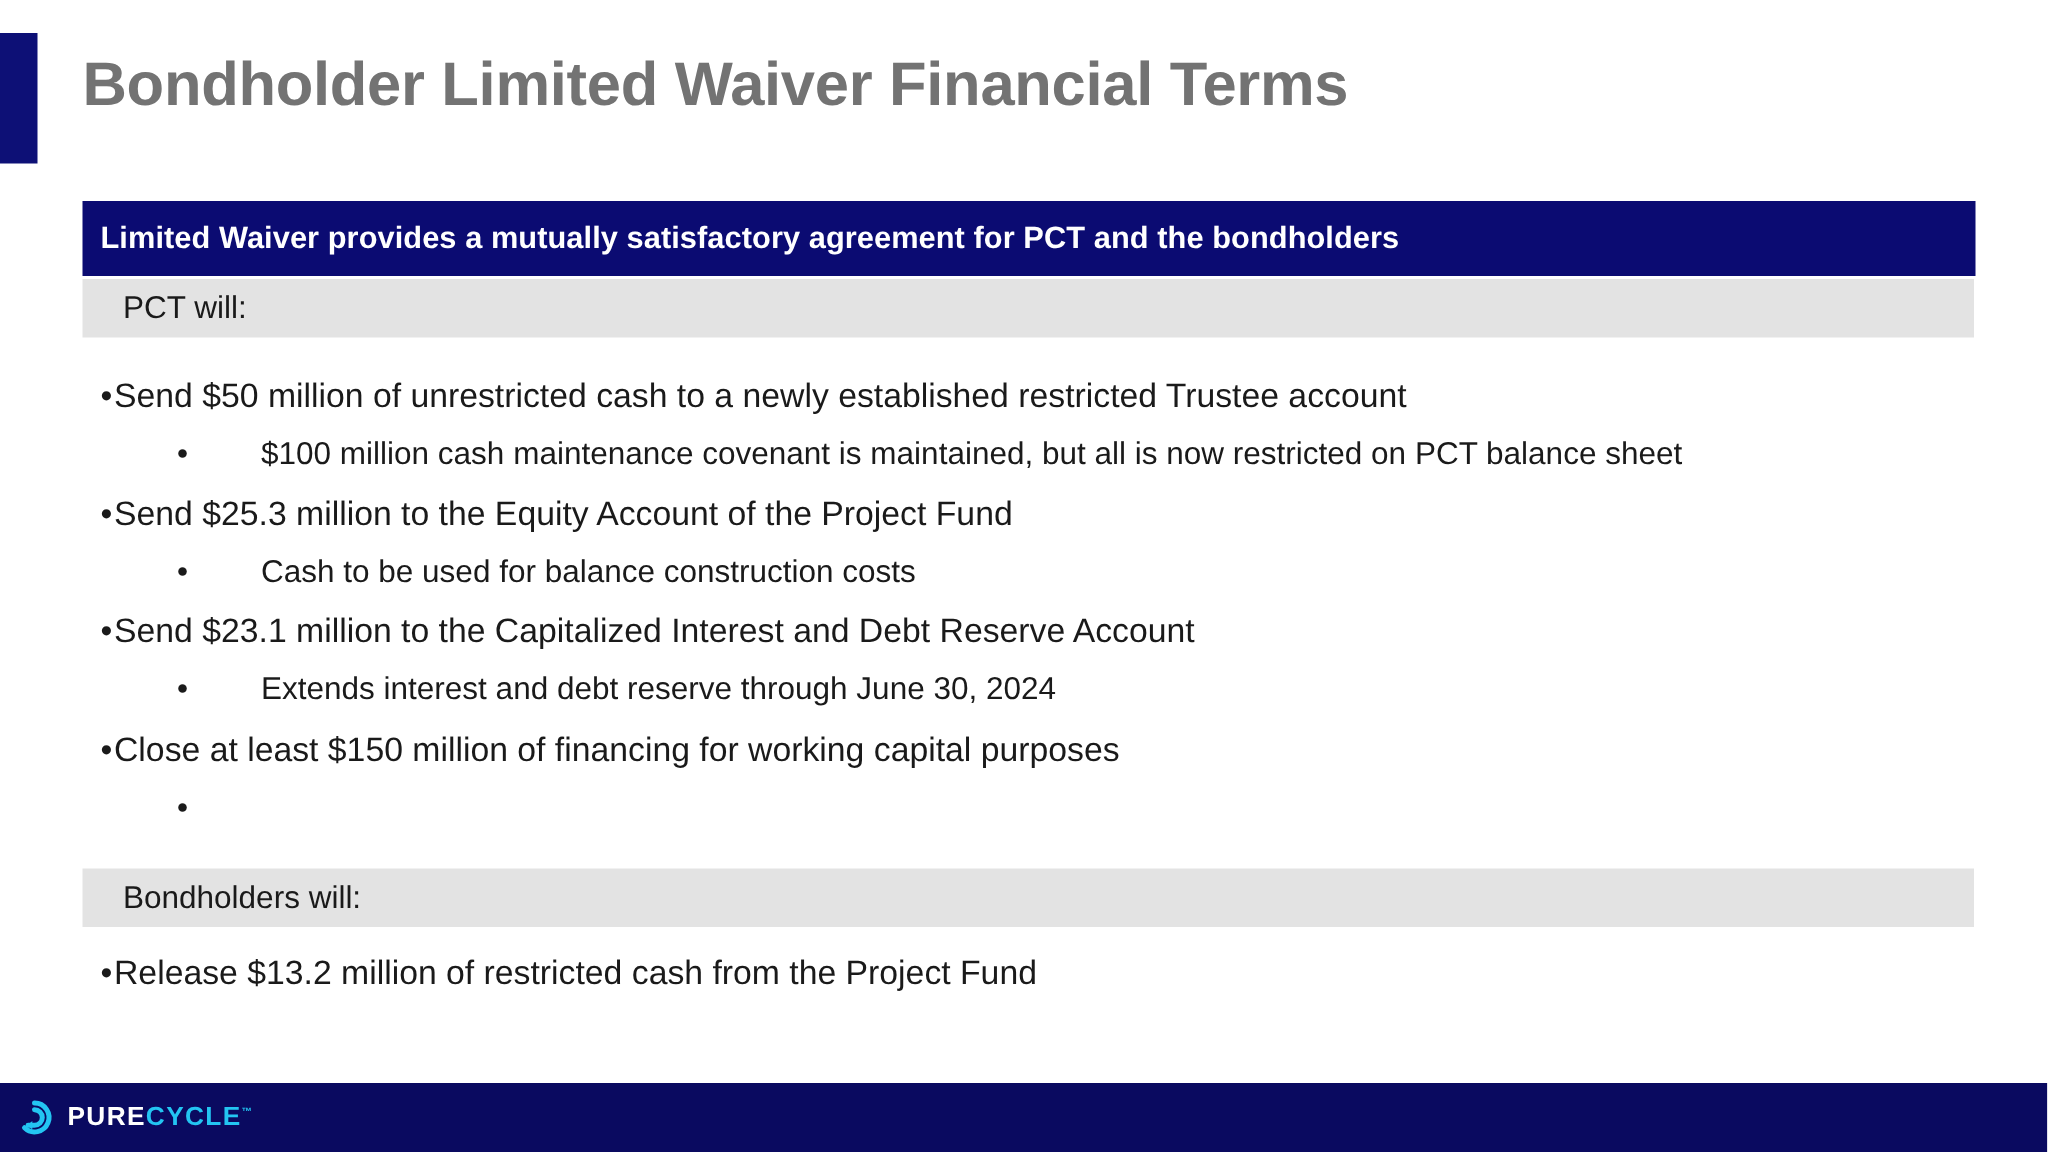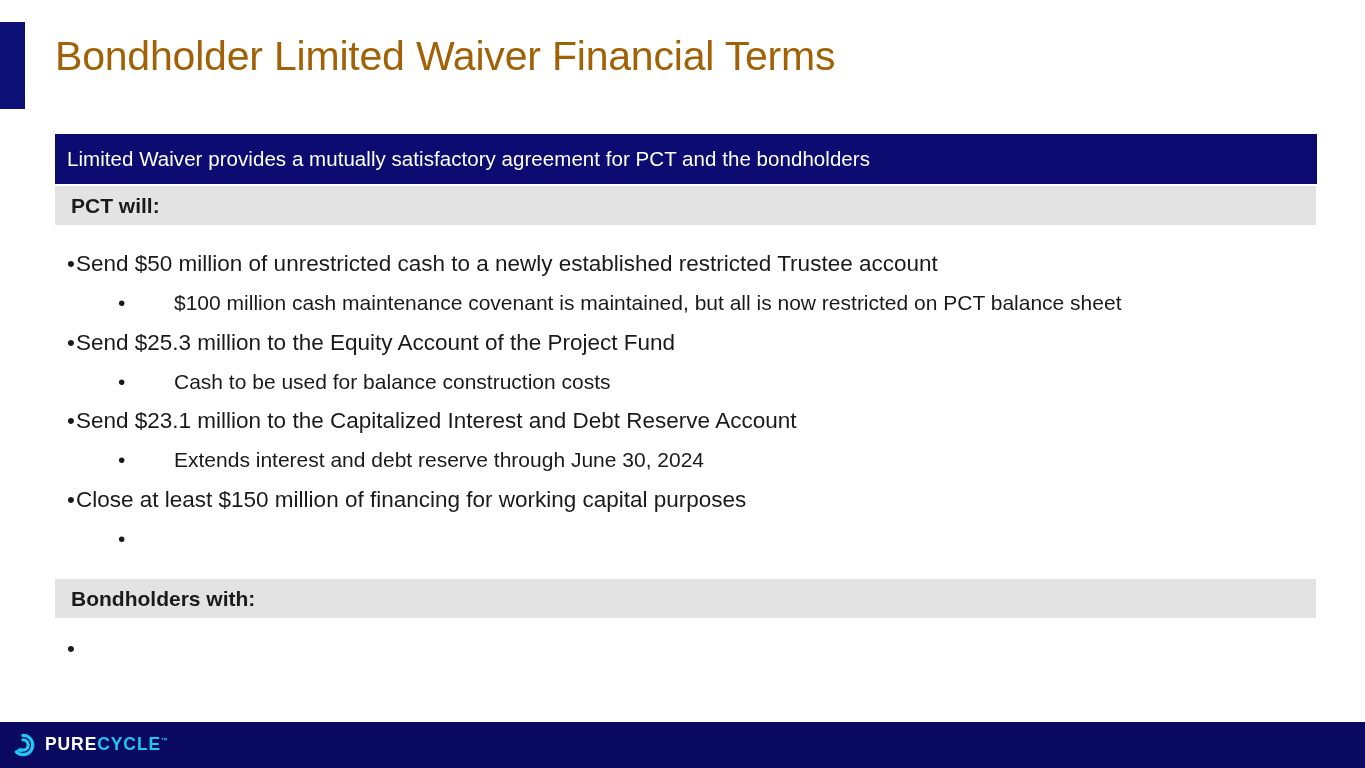--- a/index.html
+++ b/index.html
@@ -28,61 +28,61 @@
     width: 25px;
     height: 87px;
     background: #0d1076;
   }
   .slide-title {
     position: absolute;
     left: 55px;
     top: 33px;
     width: 1260px;
     font-size: 41px;
-    font-weight: normal;
-    color: #a16207;
+    font-weight: bold;
+    color: #737373;
     letter-spacing: -0.2px;
     line-height: 1.15;
     white-space: nowrap;
   }
 
   
   .banner {
     position: absolute;
     left: 55px;
     top: 134px;
     width: 1262px;
     height: 50px;
     background: #0b0b72;
     display: flex;
     align-items: center;
   }
   .banner-text {
     color: #ffffff;
     font-size: 20.5px;
-    font-weight: normal;
+    font-weight: bold;
     padding-left: 12px;
     letter-spacing: 0.05px;
   }
 
   
   .section-band {
     position: absolute;
     left: 55px;
     width: 1261px;
     height: 39px;
     background: #e3e3e3;
     display: flex;
     align-items: center;
   }
   .section-band-text {
     color: #1a1a1a;
     font-size: 21px;
-    padding-left: 16px;
-    font-weight: bold;
+    padding-left: 27px;
+    font-weight: normal;
   }
   #band-pct { top: 186px; }
   #band-bondholders { top: 579px; }
 
   
   .bullets {
     position: absolute;
     left: 55px;
     width: 1290px;
   }
@@ -200,25 +200,25 @@
       <div class="bullet lvl2"><span class="marker">•</span><span class="btext">$100 million cash maintenance covenant is maintained, but all is now restricted on PCT balance sheet</span></div>
       <div class="bullet lvl1"><span class="marker">•</span><span class="btext">Send $25.3 million to the Equity Account of the Project Fund</span></div>
       <div class="bullet lvl2"><span class="marker">•</span><span class="btext">Cash to be used for balance construction costs</span></div>
       <div class="bullet lvl1"><span class="marker">•</span><span class="btext">Send $23.1 million to the Capitalized Interest and Debt Reserve Account</span></div>
       <div class="bullet lvl2"><span class="marker">•</span><span class="btext">Extends interest and debt reserve through June 30, 2024</span></div>
       <div class="bullet lvl1"><span class="marker">•</span><span class="btext">Close at least $150 million of financing for working capital purposes</span></div>
       <div class="bullet lvl2"><span class="marker">•</span></div>
     </div>
 
   <div class="section-band" id="band-bondholders">
-    <span class="section-band-text">Bondholders with:</span>
+    <span class="section-band-text">Bondholders will:</span>
   </div>
 
   <div class="bullets" id="bullets-bondholders">
-      <div class="bullet lvl1"><span class="marker">•</span></div>
+      <div class="bullet lvl1"><span class="marker">•</span><span class="btext">Release $13.2 million of restricted cash from the Project Fund</span></div>
     </div>
 
   <div class="footer">
 
     <div class="footer-logo">
       <svg class="logo-mark" viewBox="0 0 32 32">
         <path d="M16 4.2 A11.8 11.8 0 1 1 7.8 24.4" fill="none" stroke="#23c5f2" stroke-width="4.1" stroke-linecap="round"></path>
         <path d="M16 9.6 A6.4 6.4 0 0 1 16 22.4 L10.8 22.4" fill="none" stroke="#23c5f2" stroke-width="4.1" stroke-linecap="round"></path>
         <path d="M14.2 18.9 L10.0 22.4 L14.2 25.9 Z" fill="#23c5f2"></path>
       </svg>

